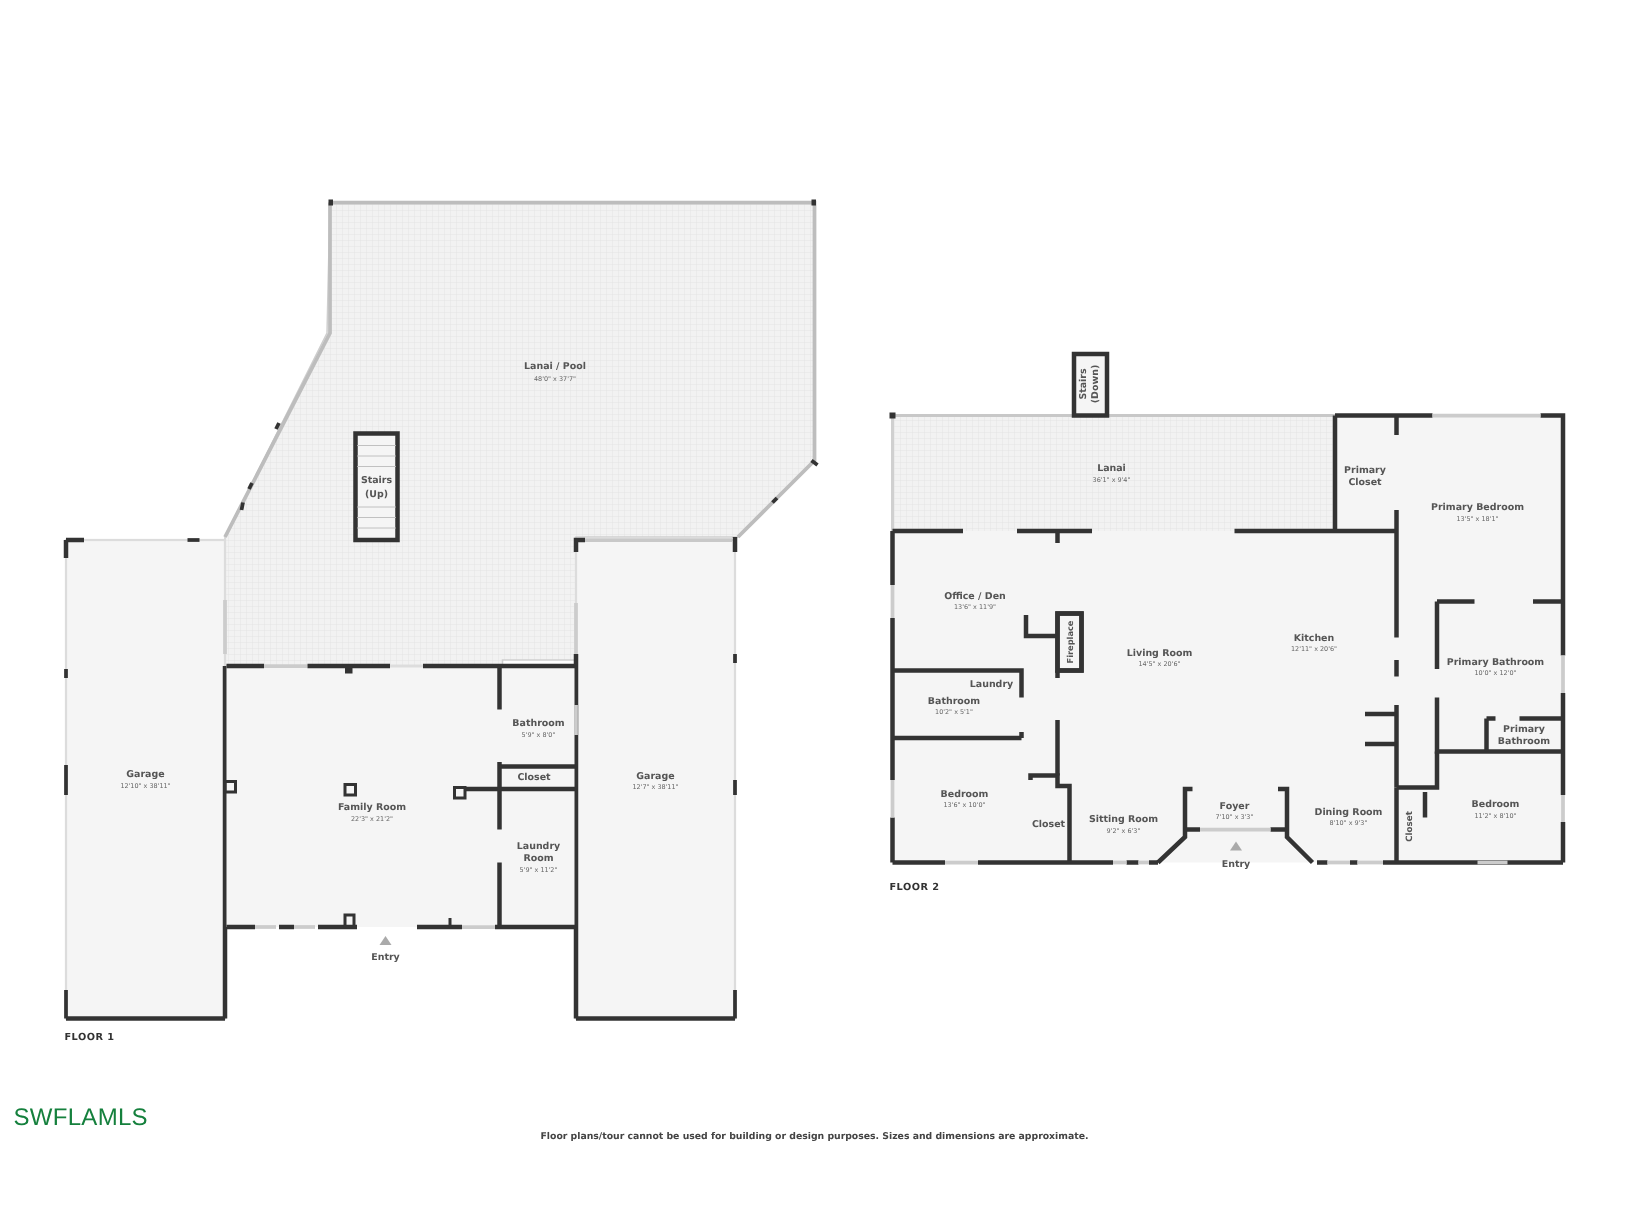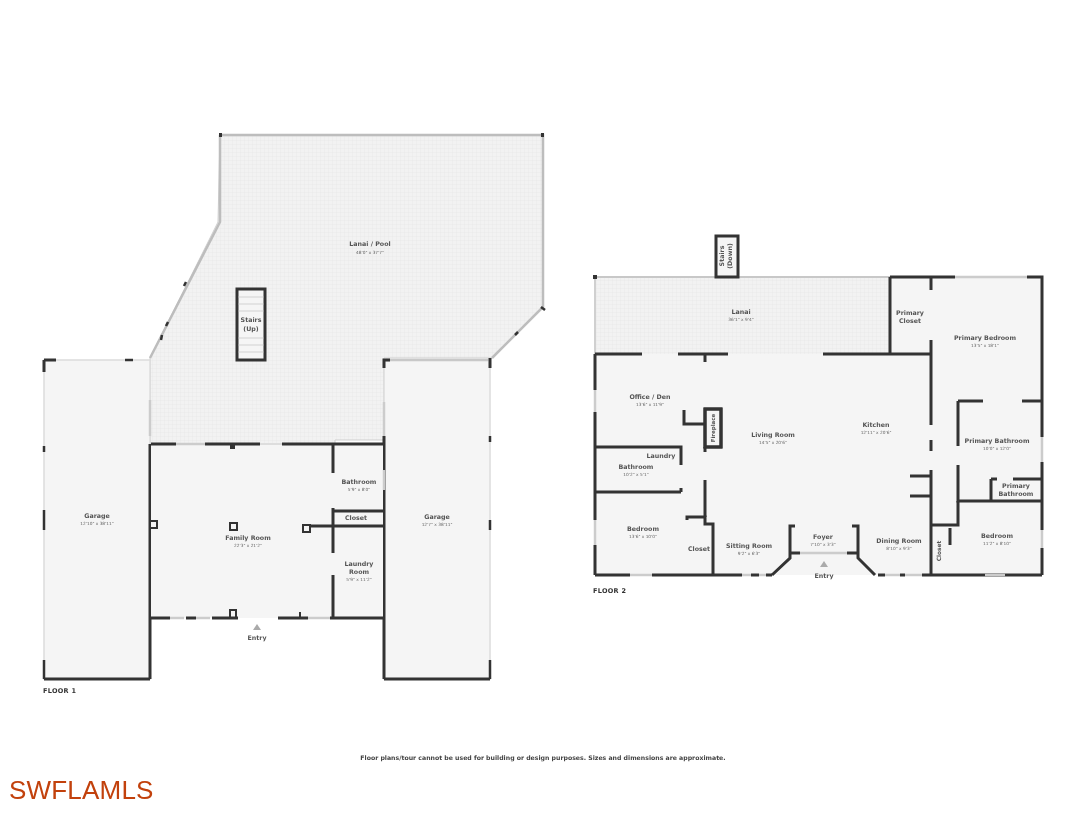--- a/index.html
+++ b/index.html
@@ -1,21 +1,21 @@
 <!DOCTYPE html>
 <html><head>
 <meta charset="utf-8">
 <style>
   html, body { margin:0; padding:0; background:#ffffff; }
   body { width:1086px; height:814px; position:relative; overflow:hidden; font-family:"DejaVu Sans", sans-serif; }
   #plan { position:absolute; left:0; top:0; width:1086px; height:814px; }
   .room-name { font-family:"DejaVu Sans", sans-serif; font-size:6.3px; fill:#555; font-weight:600; }
   .room-dim { font-family:"DejaVu Sans", sans-serif; font-size:4.3px; fill:#666; }
   .floor-label { font-family:"DejaVu Sans", sans-serif; font-size:6.5px; fill:#333; font-weight:700; letter-spacing:0.3px; }
-  .wm { position:absolute; left:9px; top:775px; font-family:"Liberation Sans", sans-serif; font-size:26px; color:#c2410c; letter-spacing:0.2px; font-weight:300; }
+  .wm { position:absolute; left:9px; top:737px; font-family:"Liberation Sans", sans-serif; font-size:16px; color:#15803d; letter-spacing:0.2px; font-weight:300; }
   .disclaimer { position:absolute; left:0; width:1086px; text-align:center; top:754px; font-family:"DejaVu Sans", sans-serif; font-size:6.2px; font-weight:600; color:#444; }
   .disclaimer span { position:relative; left:0px; }
 </style>
 </head>
 <body>
 
 <svg id="plan" viewBox="0 0 1086 814" xmlns="http://www.w3.org/2000/svg">
   <defs>
     <pattern id="tile" width="4" height="4" patternUnits="userSpaceOnUse">
       <rect width="4" height="4" fill="#f2f2f2"></rect>

